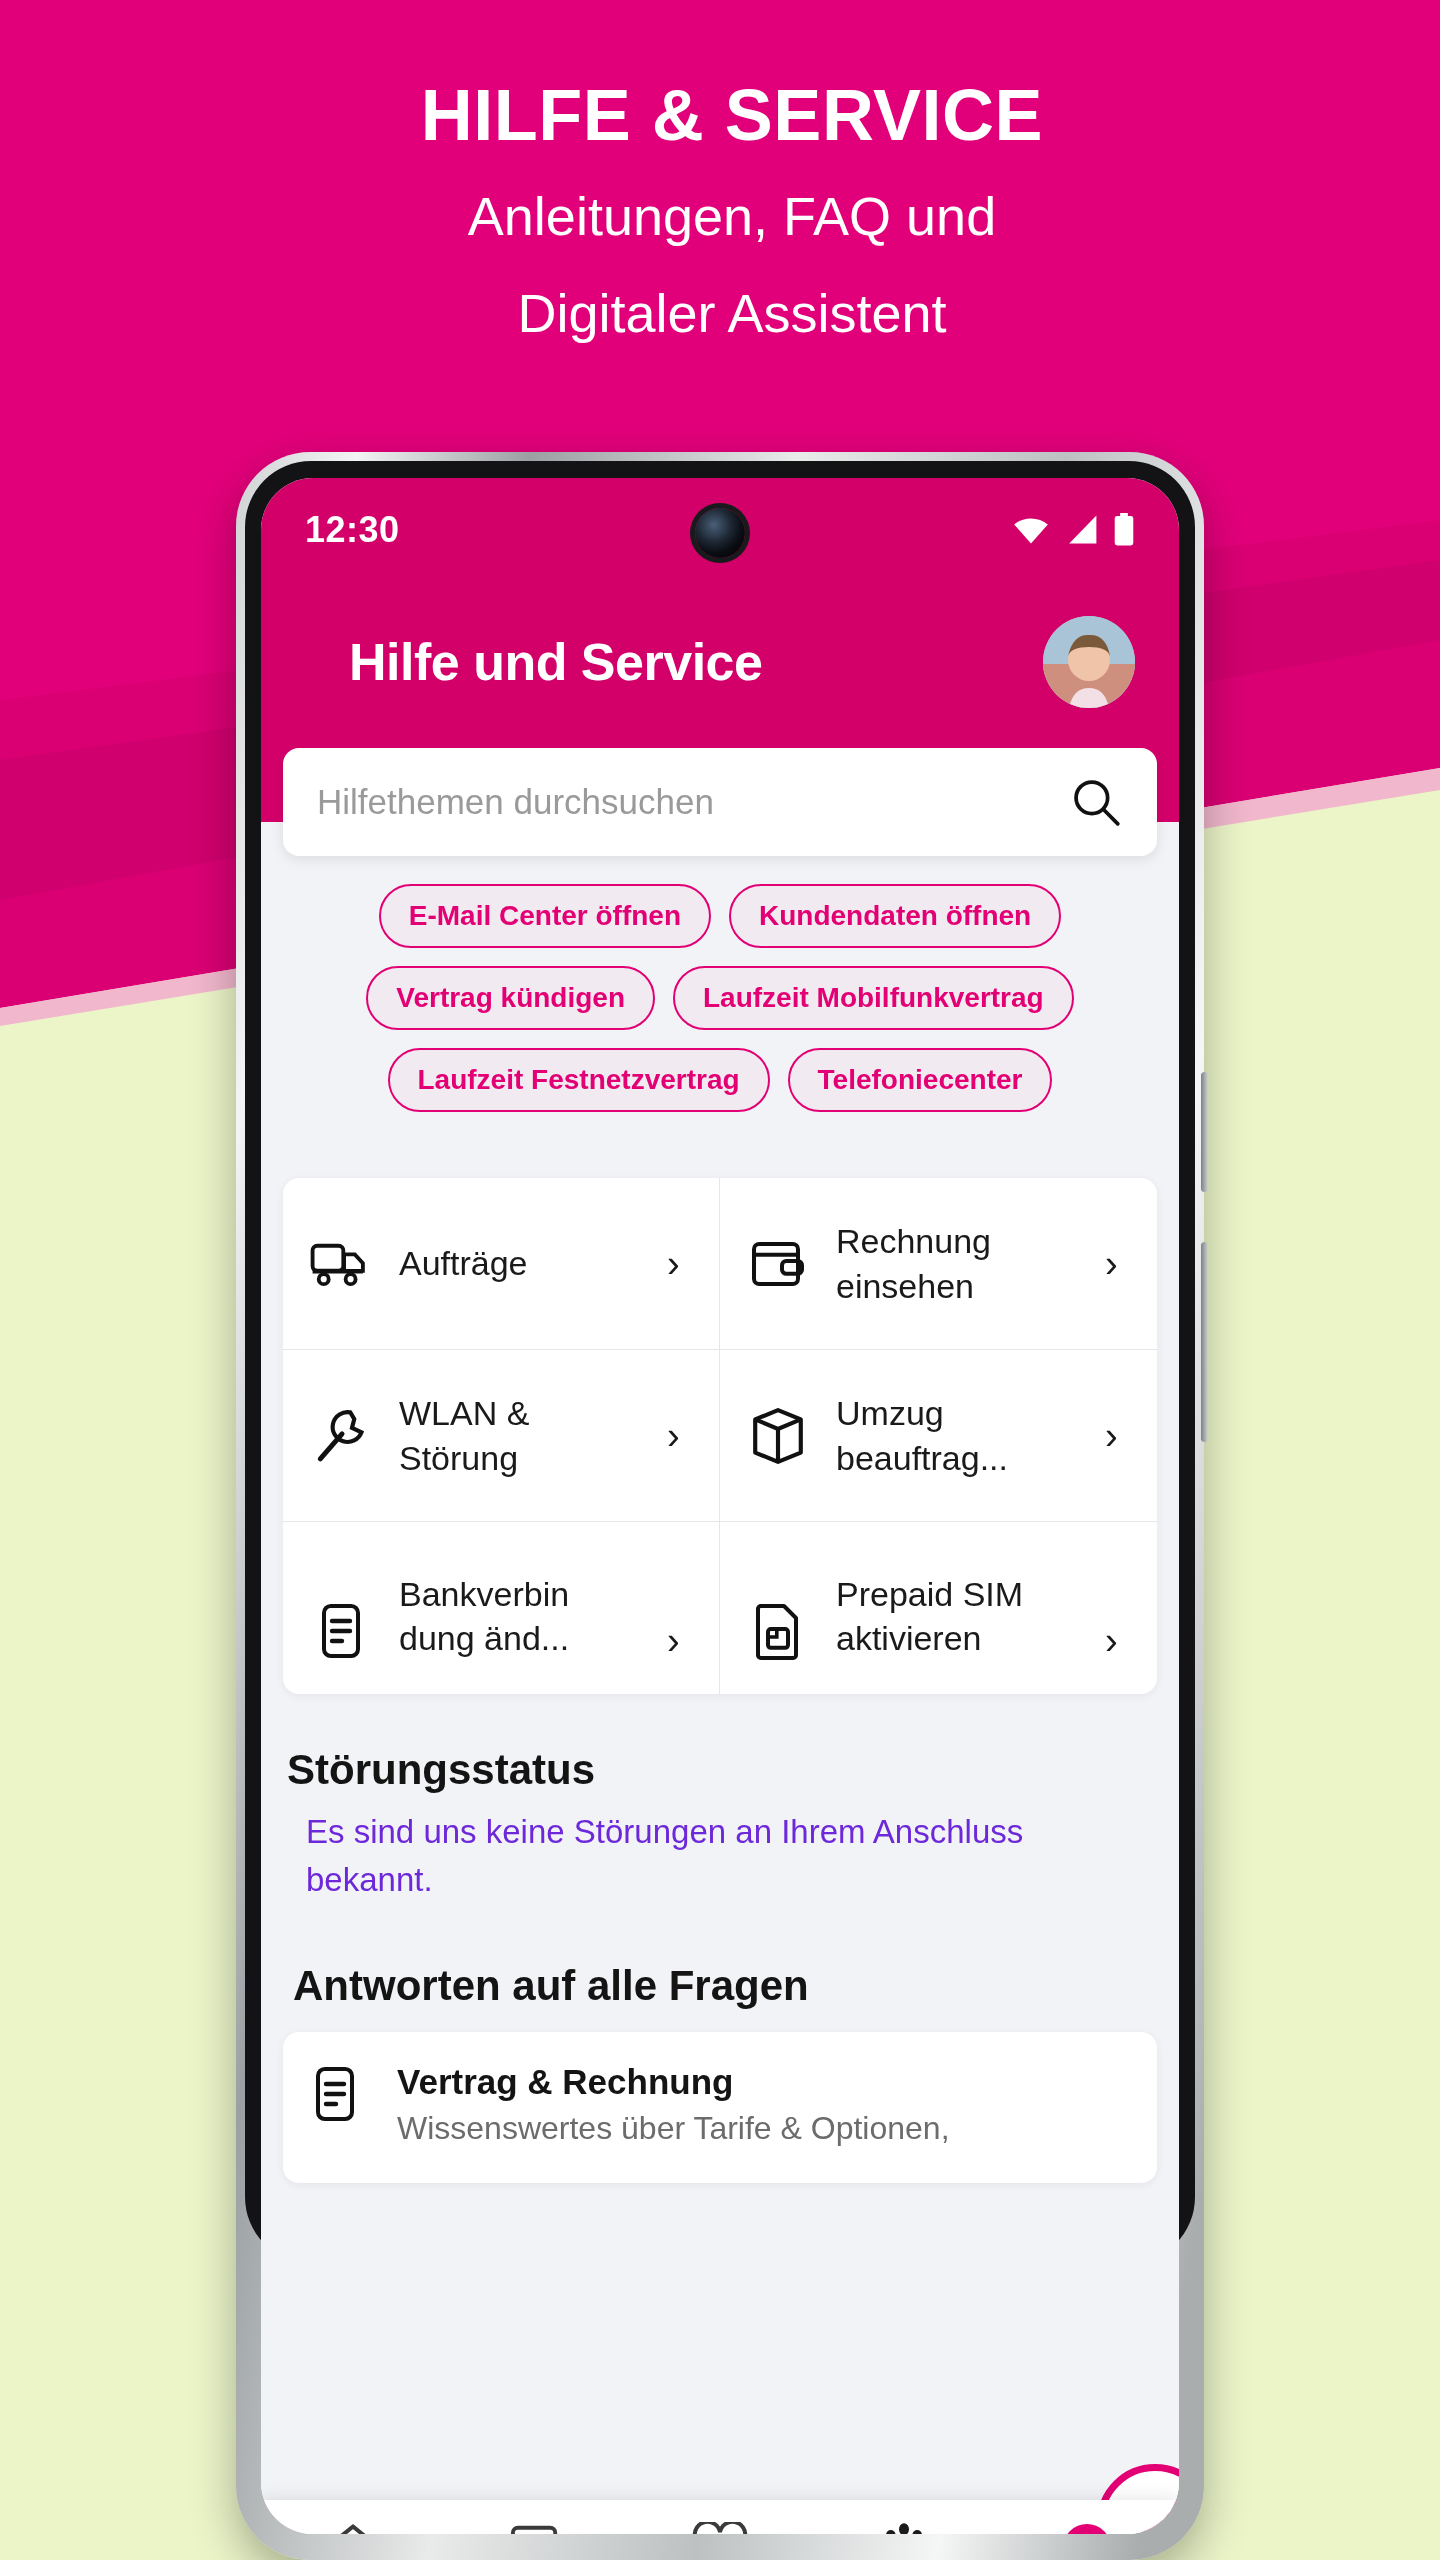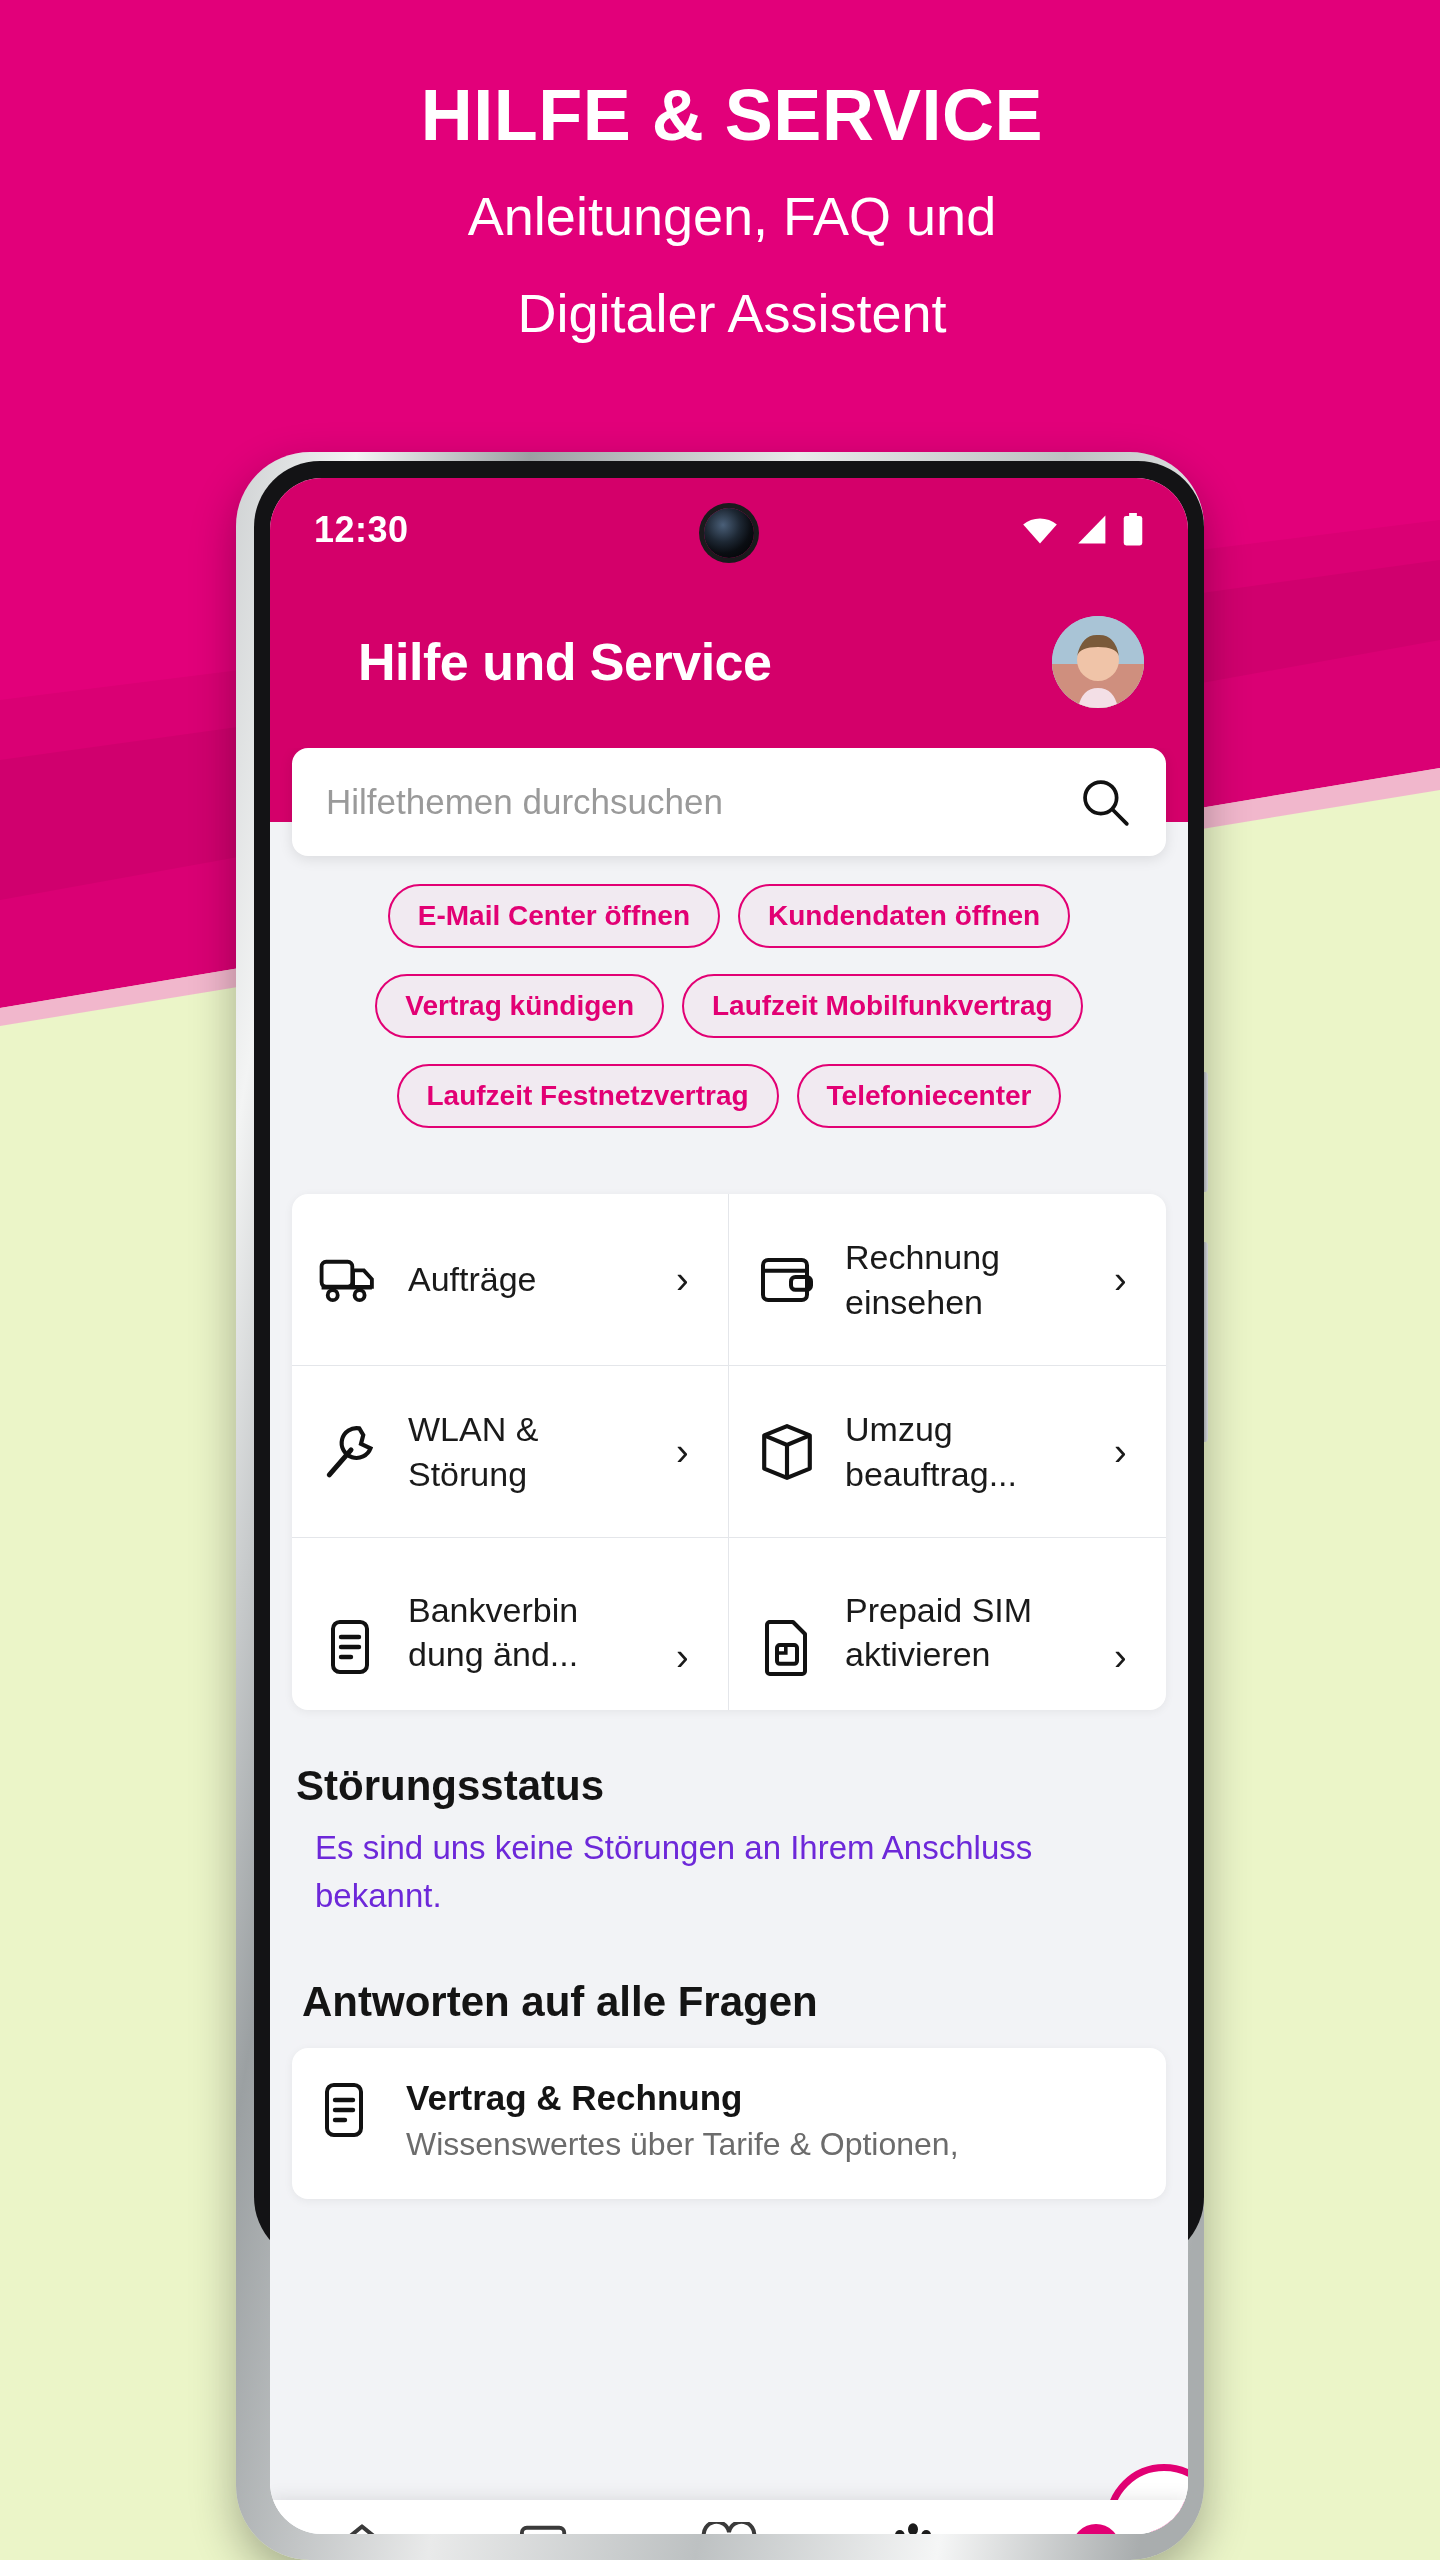--- a/index.html
+++ b/index.html
@@ -22,21 +22,21 @@
 
   
   .phone-wrap { position:absolute; left:236px; top:452px; width:968px; height:2110px; z-index:4; }
   .phone-frame {
     position:absolute; left:0; top:0; width:968px; height:2108px;
     border-radius:74px;
     background:linear-gradient(100deg,#cfd2d3 0%,#f3f4f4 9%,#9ba0a2 22%,#e9eaea 42%,#bdc1c2 62%,#f5f6f6 80%,#a9adae 95%);
     box-shadow:0 18px 46px rgba(0,0,0,.30);
     padding:9px;
   }
-  .phone-body { position:absolute; left:18px; top:9px; width:950px; height:1802px;
+  .phone-body { position:absolute; left:9px; top:9px; width:950px; height:1802px;
     border-radius:66px; background:#131315; padding:17px 16px; }
   .screen { position:relative; width:918px; height:2056px; border-radius:52px;
     overflow:hidden; background:#fff; }
 
   .side-btn { position:absolute; right:-4px; width:7px; border-radius:4px;
               background:linear-gradient(90deg,#7d8183,#cfd2d3); }
 
   
   .statusbar { height:104px; background:#D4006A; position:relative;
                display:flex; align-items:center; padding:0 44px; }
@@ -62,21 +62,21 @@
   
   .searchbar { position:relative; margin:0 22px; height:108px; background:#fff;
      border-radius:16px; display:flex; align-items:center; padding:0 34px;
      box-shadow:0 3px 14px rgba(0,0,0,.10); z-index:2; }
   .searchbar input { border:0; outline:0; flex:1; font-size:35px; color:#3b3b3b;
      font-family:"Liberation Sans", sans-serif; background:transparent; }
   .searchbar input::placeholder { color:#9a9a9a; }
 
   
   .chips { position:relative; z-index:2; padding:28px 40px 10px 40px;
-     display:flex; flex-wrap:wrap; gap:26px 18px; justify-content:center; }
+     display:flex; flex-wrap:wrap; gap:18px 18px; justify-content:center; }
   .chip { border:2.5px solid #E20074; color:#E20074; background:rgba(226,0,116,.035);
      border-radius:100px; padding:14px 28px; font-size:28px; font-weight:bold;
      white-space:nowrap; }
 
   
   .tiles { margin:56px 22px 0 22px; background:#fff; border-radius:16px; overflow:hidden;
      box-shadow:0 2px 10px rgba(0,0,0,.06);
      display:grid; grid-template-columns:1fr 1fr; }
   .tile { display:flex; align-items:center; gap:26px; padding:34px 26px; min-height:172px;
      border-right:1.5px solid #E4E6EA; border-bottom:1.5px solid #E4E6EA; }

